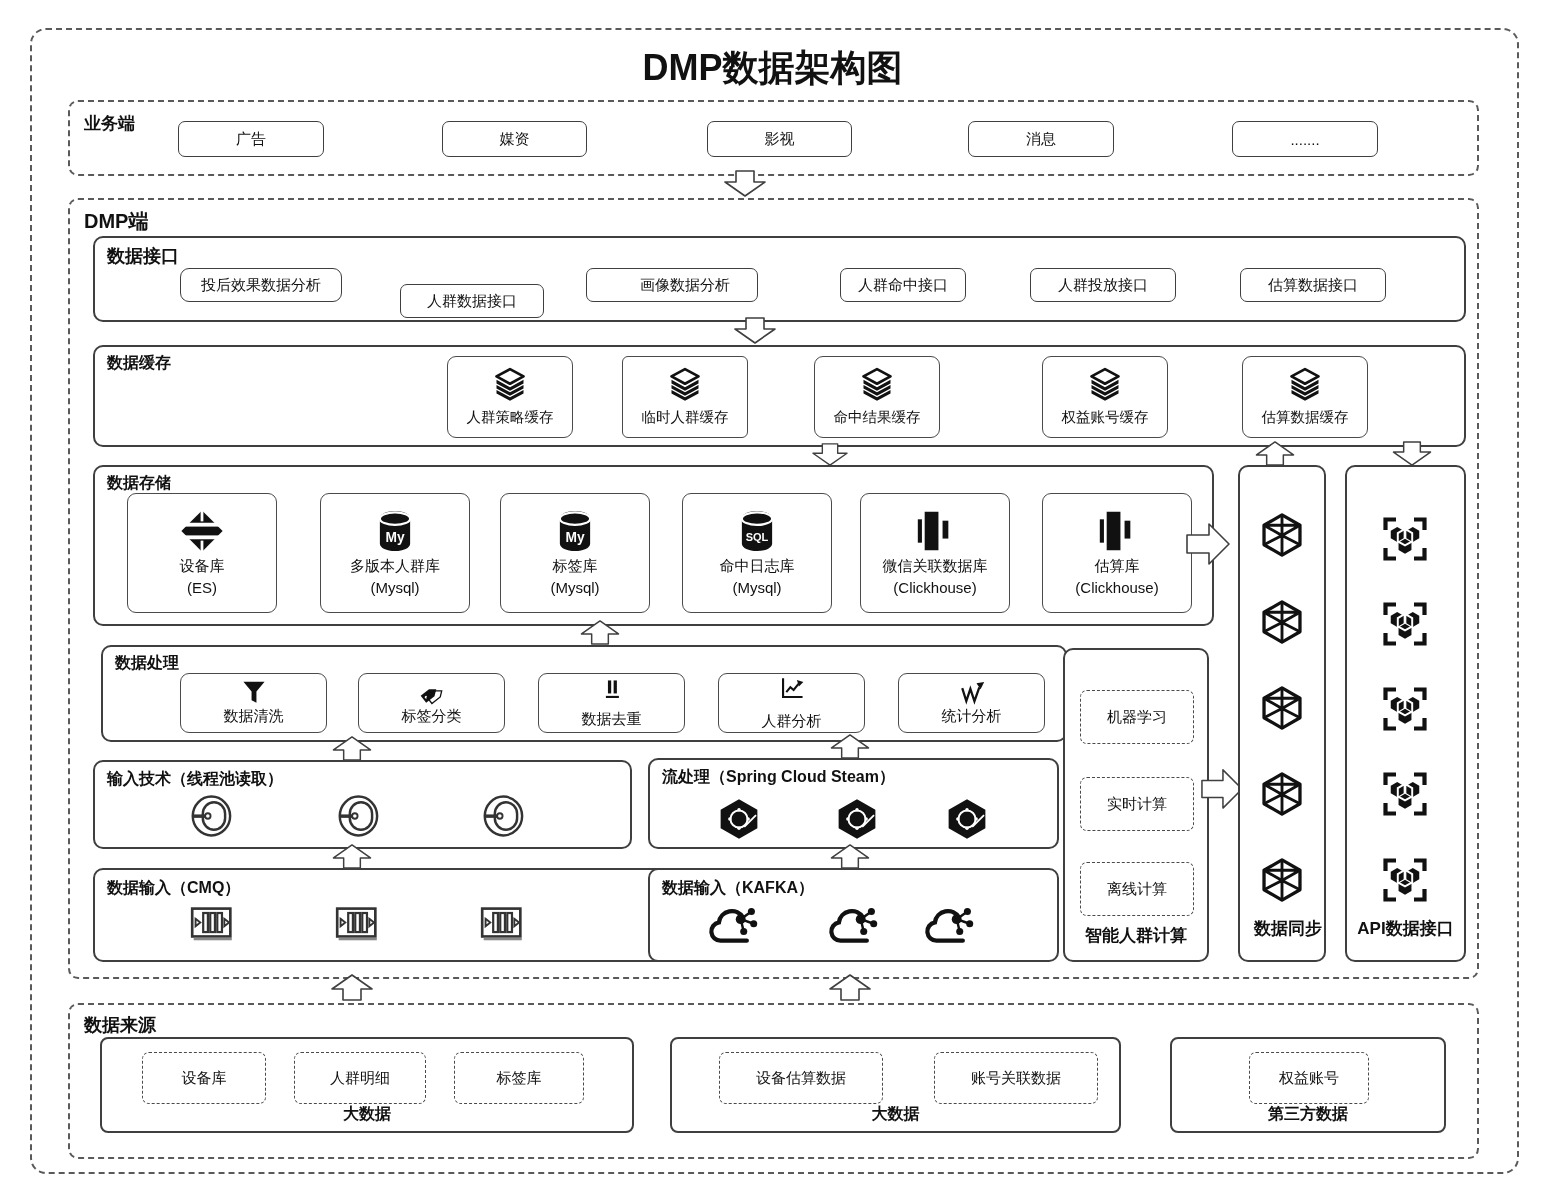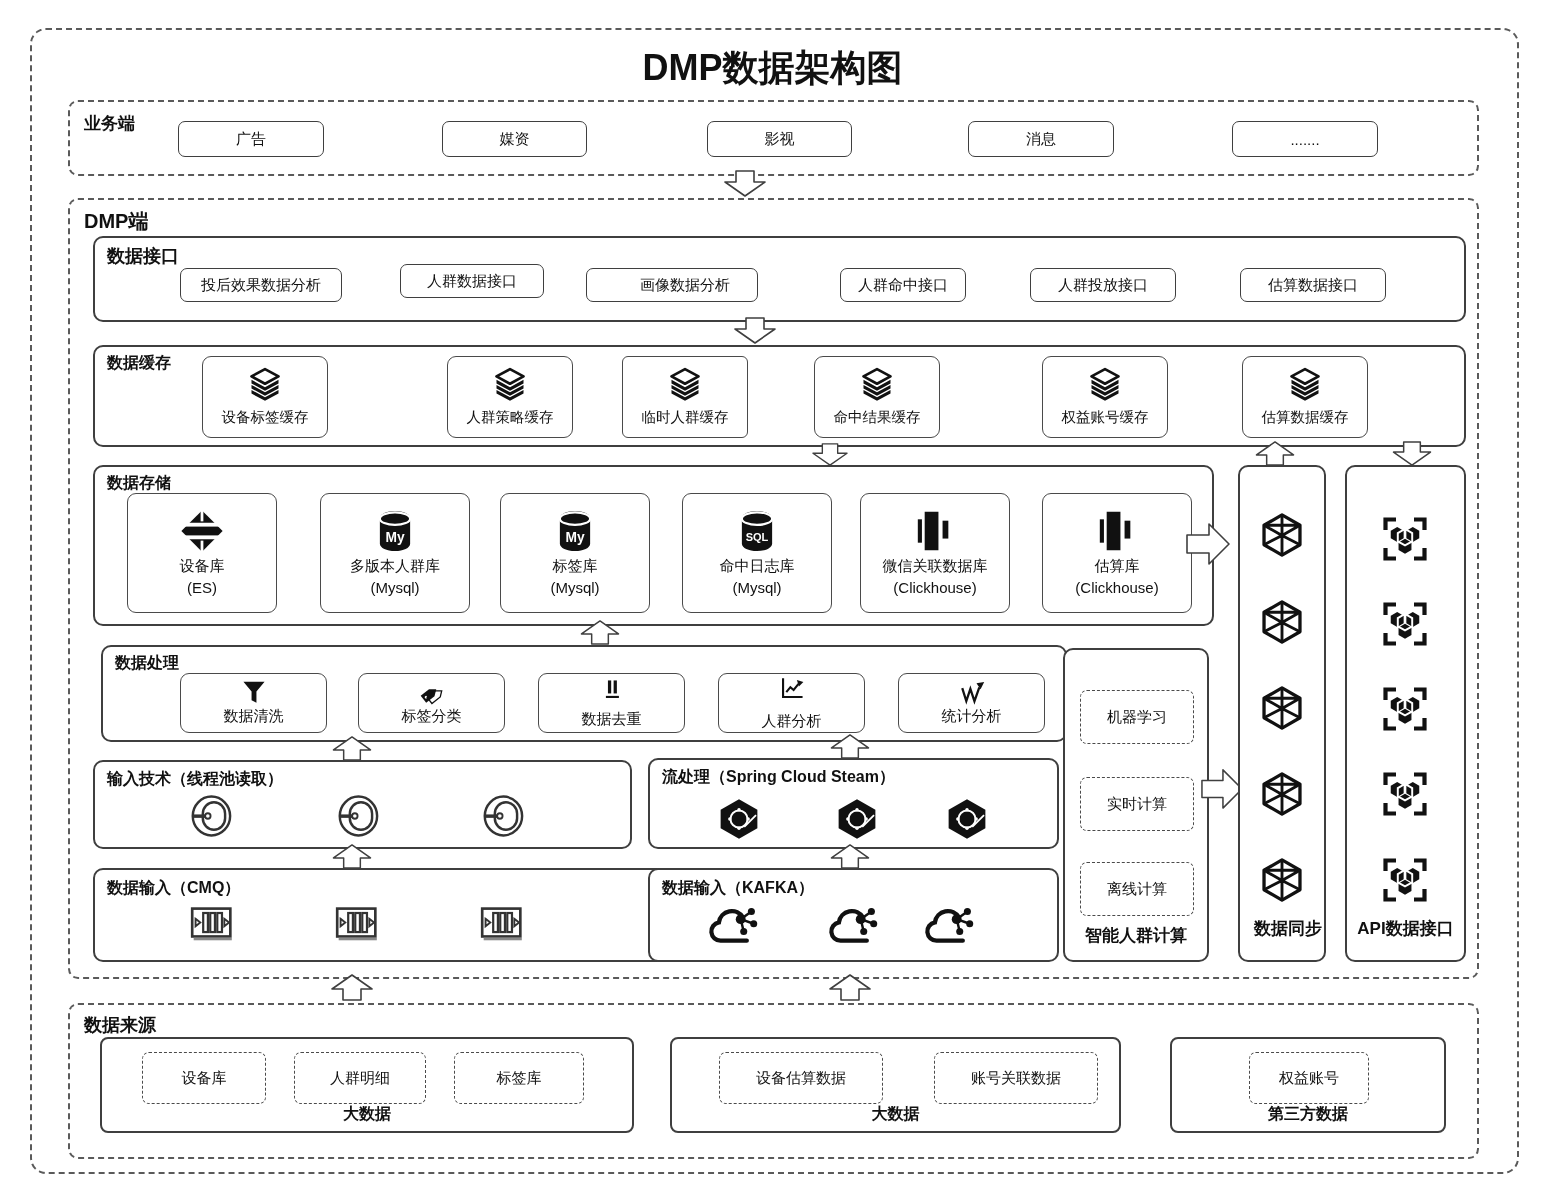--- a/index.html
+++ b/index.html
@@ -149,40 +149,34 @@
   <svg class="abs ic" style="left:723px;top:170px;width:44px;height:27px;">
       <use href="#arrow-down"></use>
     </svg>
 
   <div class="abs pd" style="left:68px;top:198px;width:1407px;height:777px;">
     <div class="abs lab-lg" style="left:14px;top:8px;">DMP端</div>
   </div>
 
   <div class="abs ps" style="left:93px;top:236px;width:1369px;height:82px;">
     <div class="abs lab" style="left:12px;top:6px;font-size:18px;">数据接口</div>
-    <div class="abs btn" style="left:85px;top:30px;width:160px;height:32px;">投后效果数据分析</div>
-    <div class="abs btn" style="left:305px;top:26px;width:142px;height:32px;">人群数据接口</div>
+    <div class="abs btn" style="left:85px;top:30px;width:160px;height:32px;border-radius:9px;">投后效果数据分析</div>
+    <div class="abs btn" style="left:305px;top:46px;width:142px;height:32px;">人群数据接口</div>
     <div class="abs btn" style="left:491px;top:30px;width:144px;height:32px;padding-left:26px;">画像数据分析</div>
     <div class="abs btn" style="left:745px;top:30px;width:124px;height:32px;">人群命中接口</div>
     <div class="abs btn" style="left:935px;top:30px;width:144px;height:32px;">人群投放接口</div>
     <div class="abs btn" style="left:1145px;top:30px;width:144px;height:32px;">估算数据接口</div>
   </div>
 
   <svg class="abs ic" style="left:733px;top:317px;width:44px;height:27px;">
       <use href="#arrow-down"></use>
     </svg>
 
   <div class="abs ps" style="left:93px;top:345px;width:1369px;height:98px;">
     <div class="abs lab" style="left:12px;top:6px;font-size:16px;">数据缓存</div>
-    <div class="abs card" style="left:107px;top:9px;width:124px;height:80px;">
-      <svg class="ic" style="width:36px;height:38px;">
-          <use href="#layers-stack"></use>
-        </svg>
-      <div class="cl">设备标签缓存</div>
-    </div>
     <div class="abs card" style="left:352px;top:9px;width:124px;height:80px;">
       <svg class="ic" style="width:36px;height:38px;">
           <use href="#layers-stack"></use>
         </svg>
       <div class="cl">人群策略缓存</div>
     </div>
     <div class="abs card" style="left:527px;top:9px;width:124px;height:80px;border-radius:6px;">
       <svg class="ic" style="width:36px;height:38px;">
           <use href="#layers-stack"></use>
         </svg>

